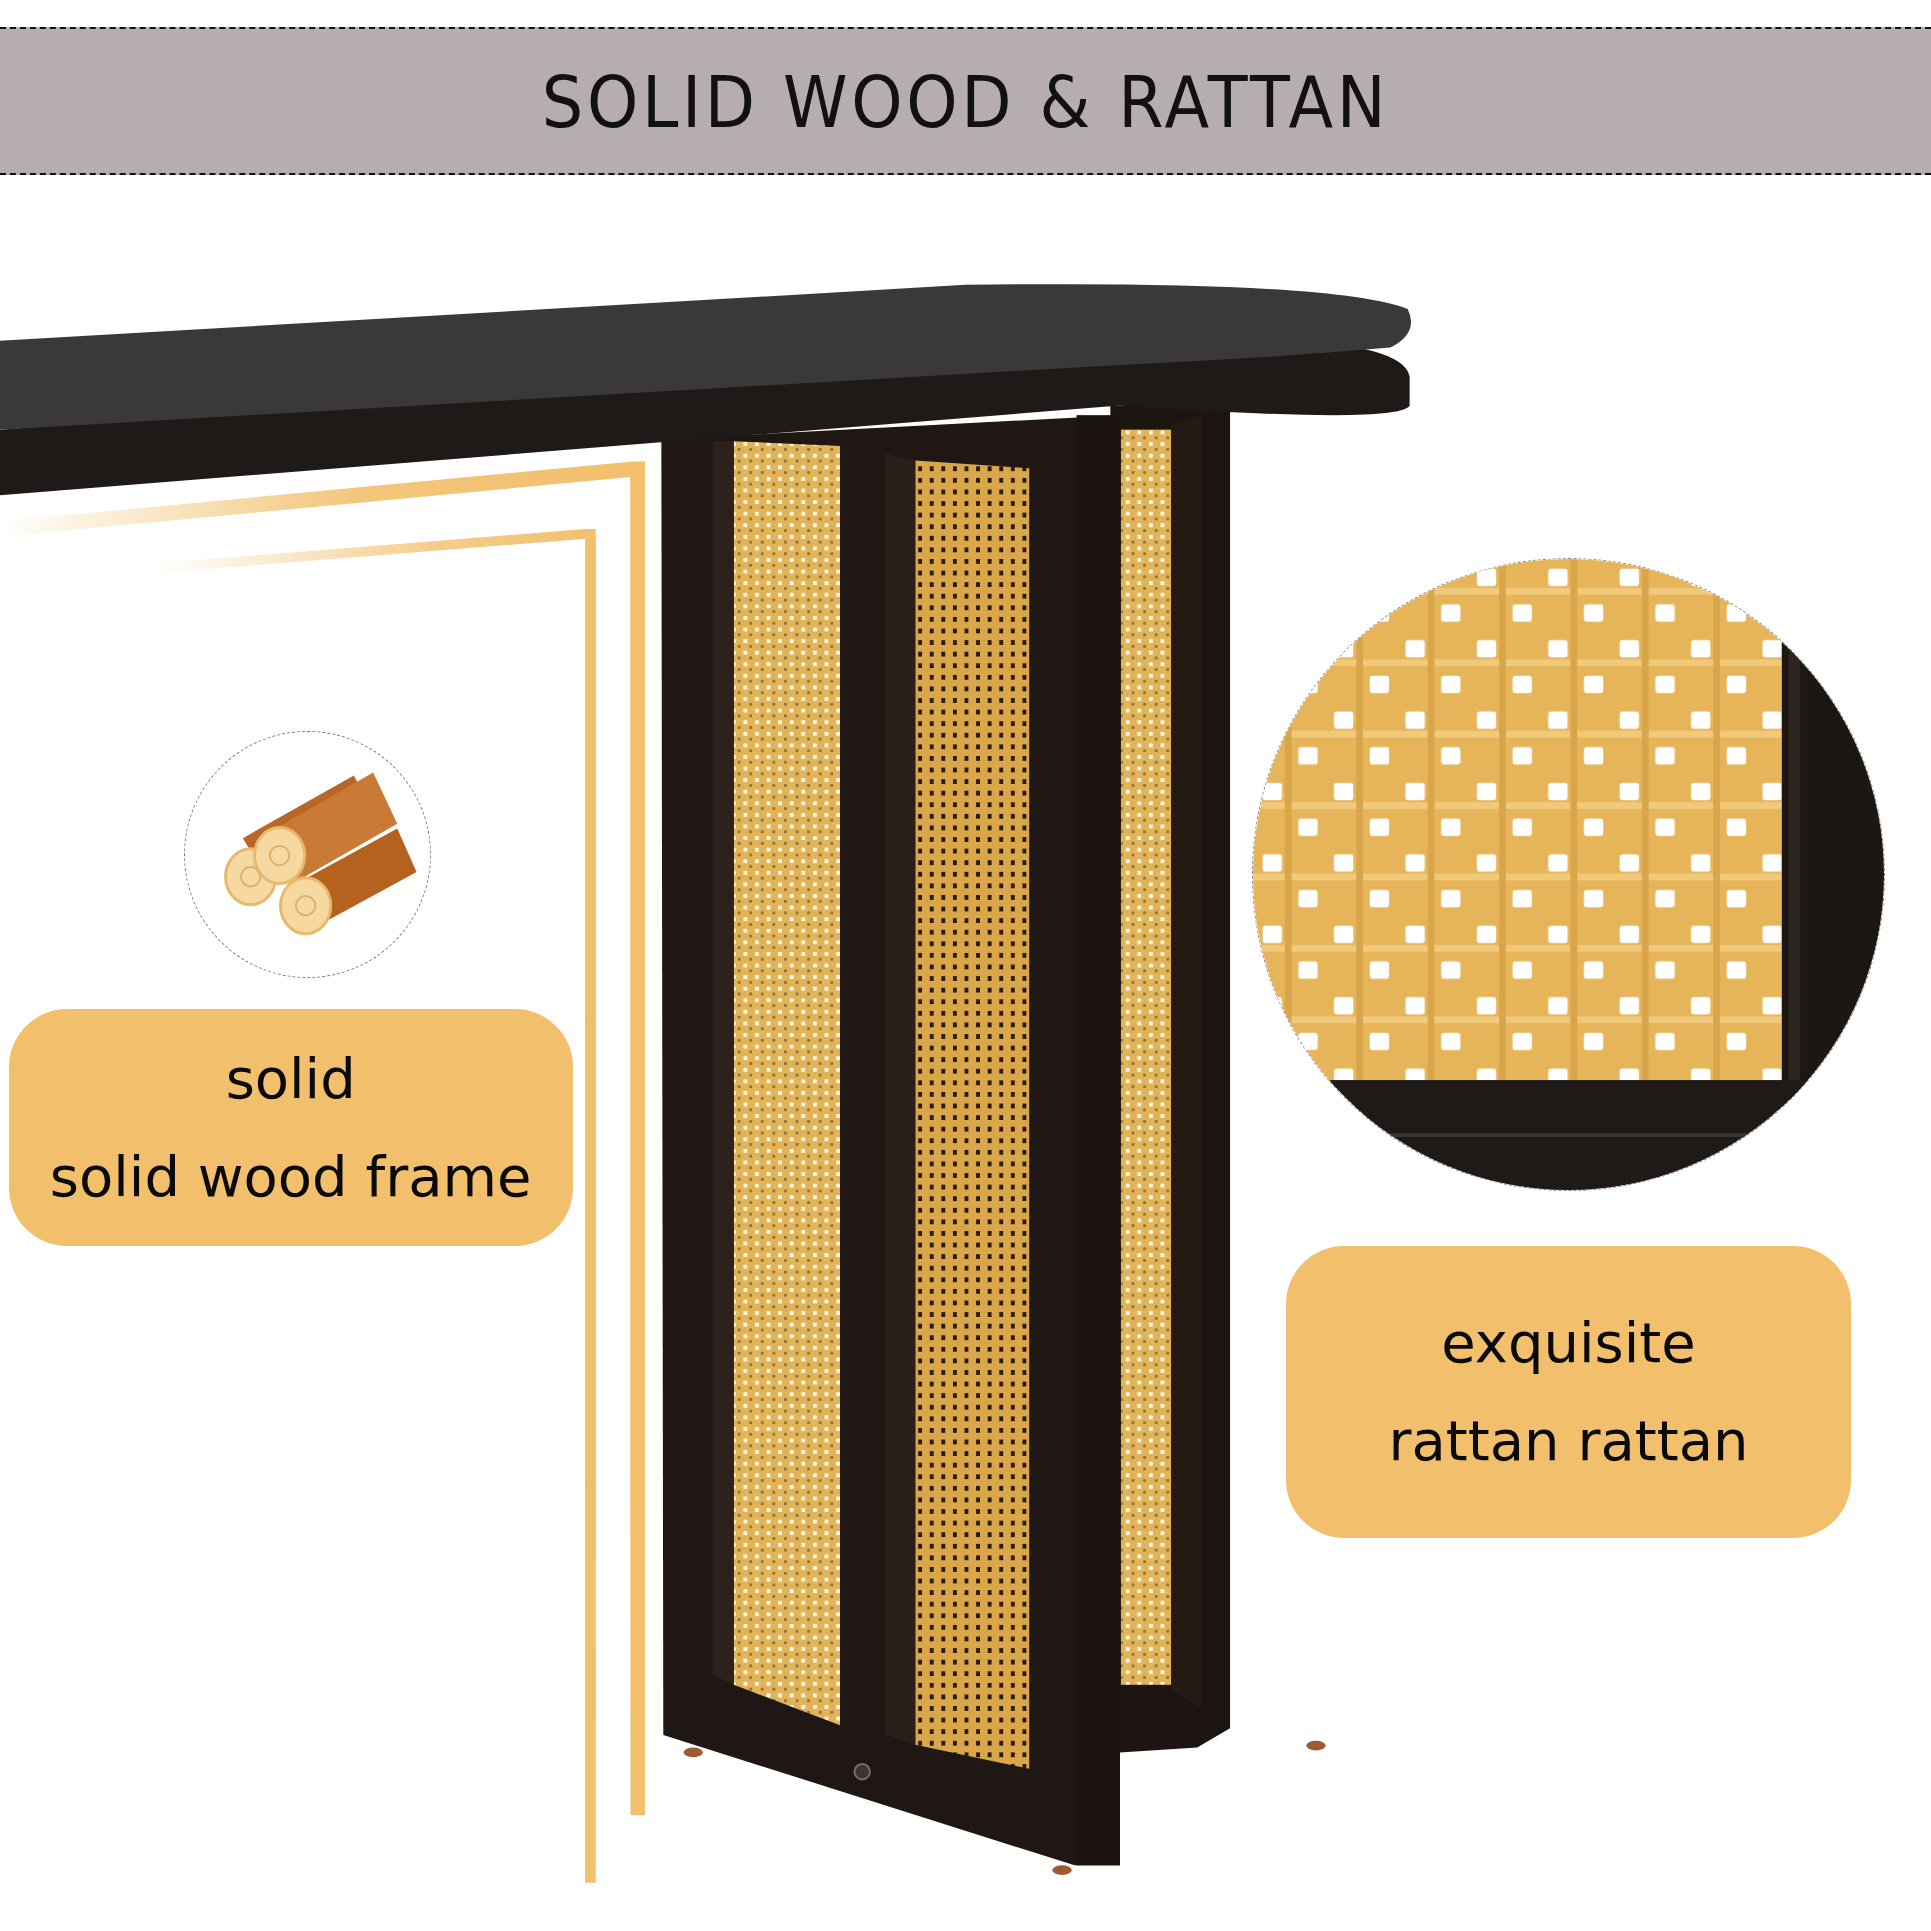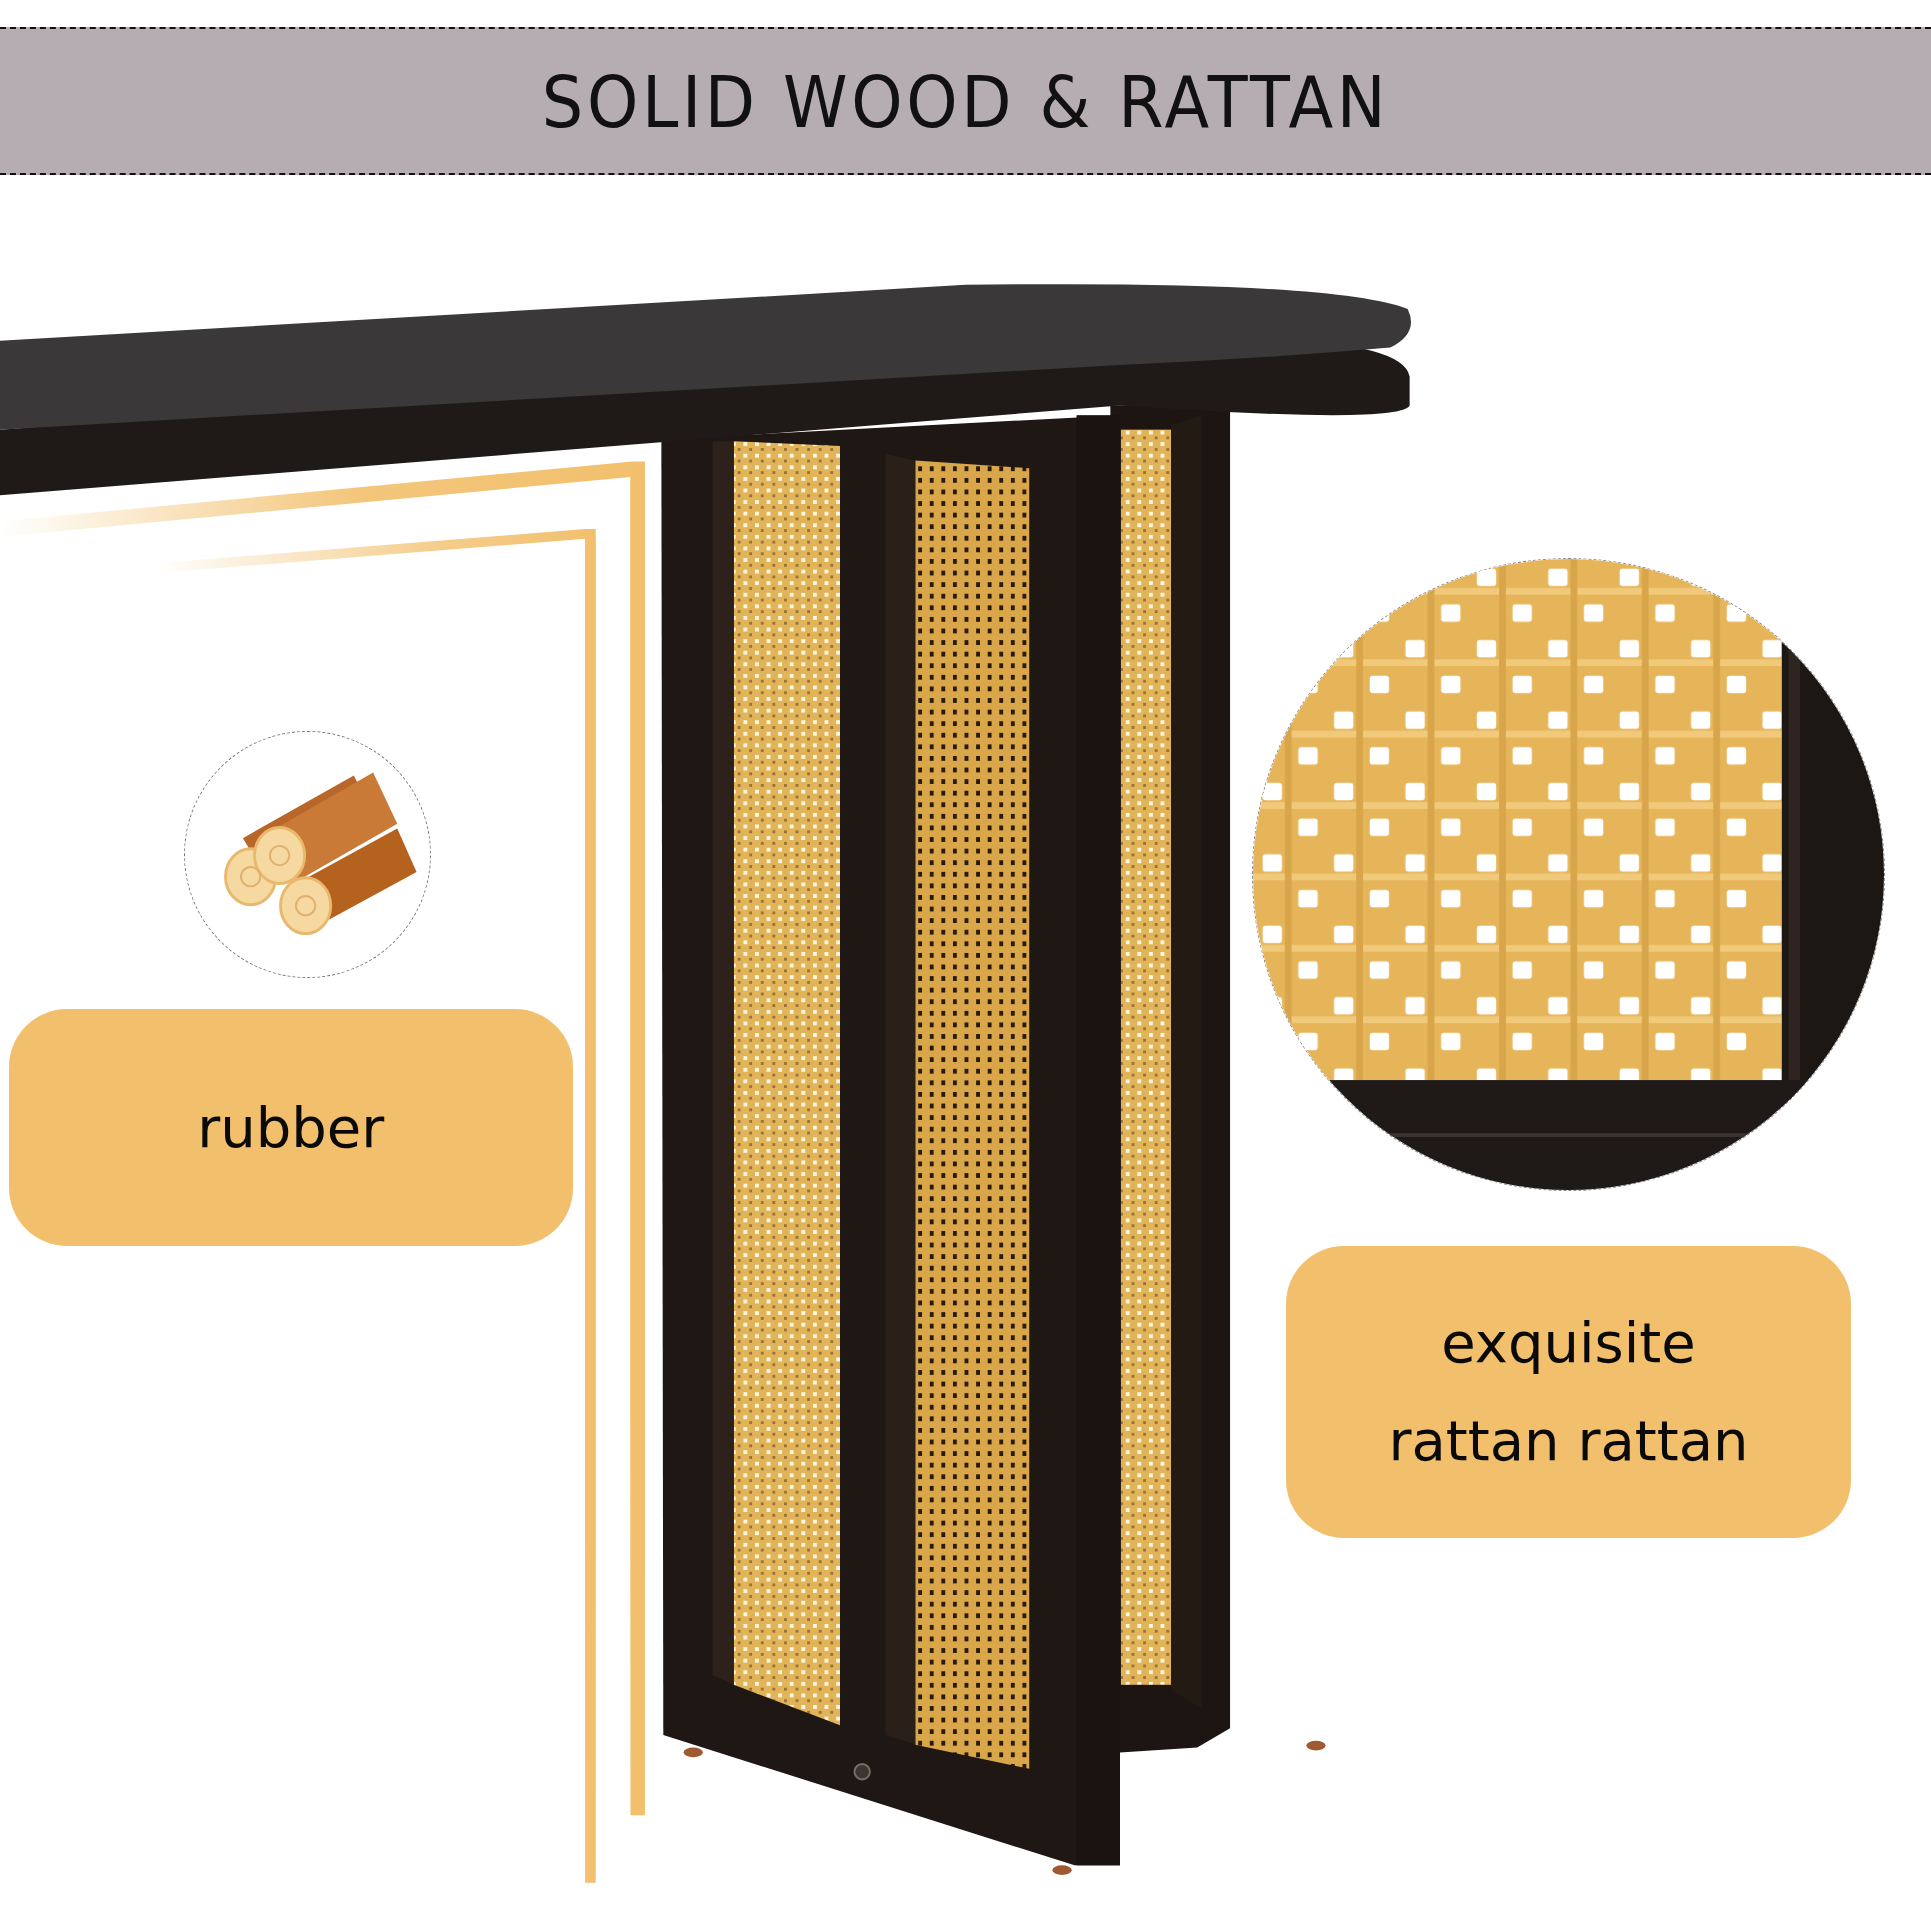--- a/index.html
+++ b/index.html
@@ -97,21 +97,22 @@
       <polygon points="110,160 220,100 240,145 130,205" fill="#b5621f"></polygon>
       <ellipse cx="125" cy="180" rx="26" ry="29" fill="#f6d9a0" stroke="#e8b86d" stroke-width="3"></ellipse>
       <circle cx="98" cy="128" r="10" fill="none" stroke="#e0b070" stroke-width="2"></circle>
       <circle cx="125" cy="180" r="10" fill="none" stroke="#e0b070" stroke-width="2"></circle>
       <circle cx="68" cy="150" r="10" fill="none" stroke="#e0b070" stroke-width="2"></circle>
     </g>
   </svg>
 </div>
 
 <div class="label-box rubber-box">
-  <span>rubber</span>
+  <span>solid</span>
+  <span>solid wood frame</span>
 </div>
 
 <div class="zoom-wrap">
   <svg width="633" height="633" viewBox="0 0 656 656" xmlns="http://www.w3.org/2000/svg">
     <rect width="656" height="656" fill="#ffffff"></rect>
     <rect x="0" y="0" width="548" height="540" fill="url(#caneBig)"></rect>
     <rect x="548" y="0" width="108" height="656" fill="#1d1714"></rect>
     <rect x="555" y="0" width="12" height="560" fill="#2e2520"></rect>
     <rect x="0" y="540" width="656" height="116" fill="#1f1a17"></rect>
     <rect x="0" y="595" width="656" height="4" fill="#3a332f"></rect>

